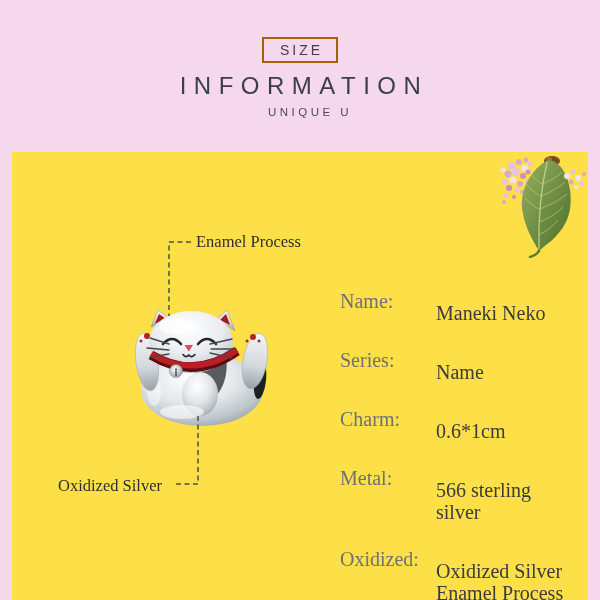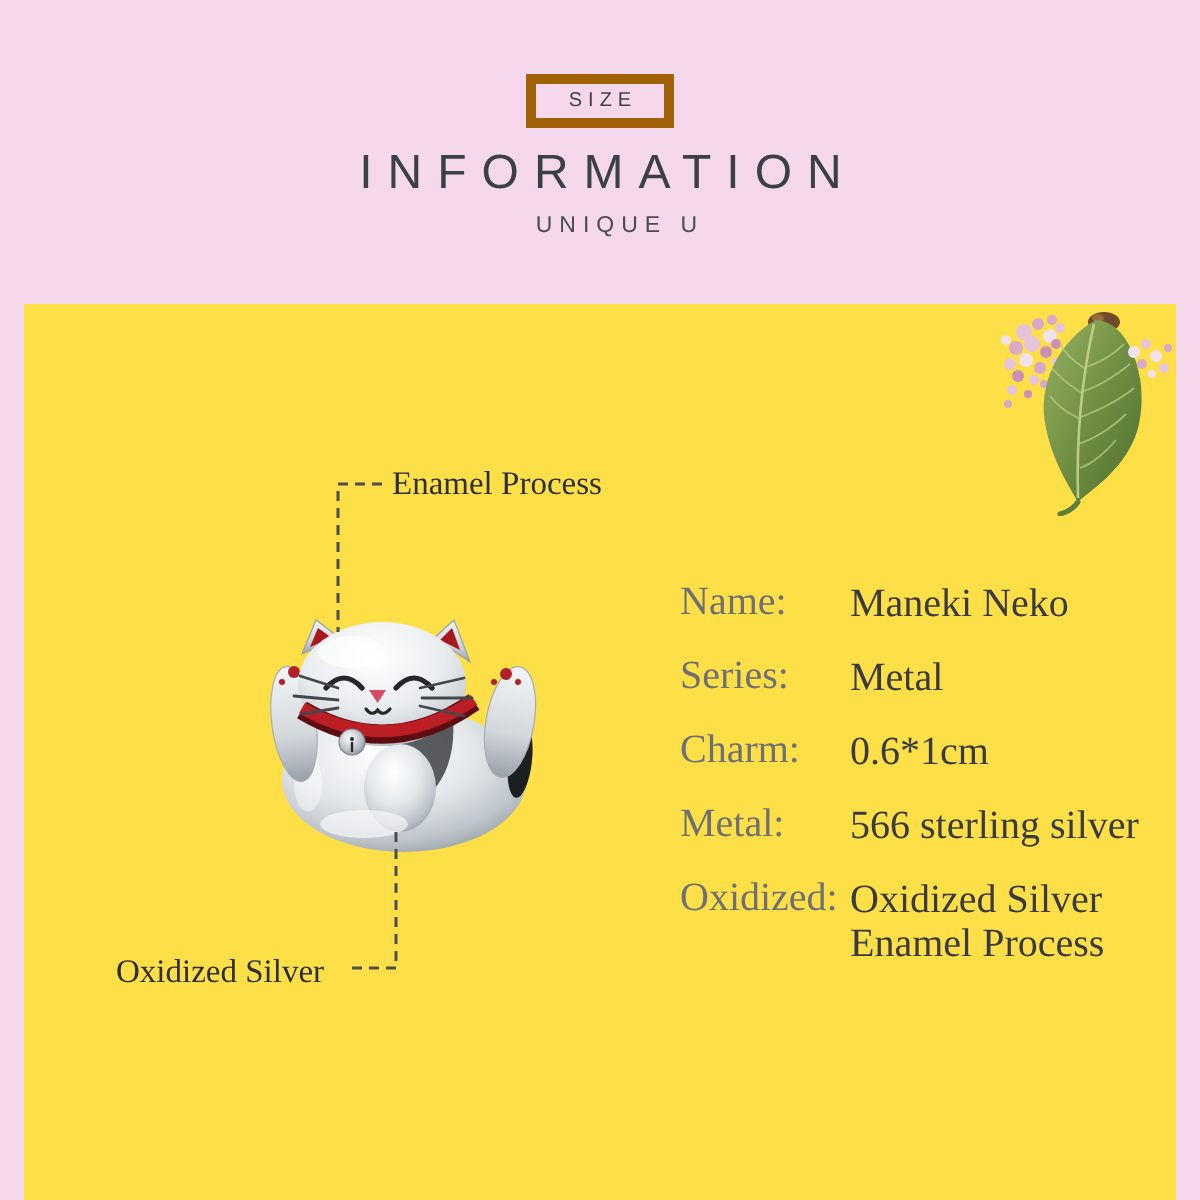--- a/index.html
+++ b/index.html
@@ -9,22 +9,22 @@
     font-family:"Liberation Sans", sans-serif;
     overflow:hidden;
   }
   .page{position:relative;width:600px;height:600px;}
 
   
   .header{position:absolute;top:0;left:0;width:600px;text-align:center;}
   .size-badge{
     display:inline-block;margin-top:37px;
     padding:3px 13px 3px 16px;
-    border:5px solid #a16207;
-    font-size:10px;letter-spacing:3px;color:#3f3f47;
+    border:2px solid #a16207;
+    font-size:14px;letter-spacing:3px;color:#3f3f47;
   }
   .page-title{
     margin:9px 0 0;padding-left:8px;
     font-size:24px;font-weight:400;letter-spacing:7.5px;color:#3b4047;
   }
   .page-subtitle{
     margin-top:6px;padding-left:20px;
     font-size:11.5px;letter-spacing:3.5px;color:#4c4c54;
   }
 
@@ -42,21 +42,21 @@
     position:absolute;
     font-size:16.5px;color:#2e2e33;white-space:nowrap;
   }
   .annotation-top{left:184px;top:80px;}
   .annotation-bottom{left:46px;top:324px;}
 
   
   .specs{position:absolute;left:328px;top:138px;margin:0;}
   .spec-row{display:flex;margin-bottom:13px;font-size:20px;line-height:22px;}
   .spec-label{width:84px;flex:0 0 84px;color:#707074;margin:0;font-weight:400;}
-  .spec-value{color:#3a3a3f;margin:1px;white-space:pre-line;}
+  .spec-value{color:#3a3a3f;margin:12px;white-space:pre-line;}
 </style>
 </head>
 <body>
 
 <div class="page">
 
   <div class="header">
     <div class="size-badge">SIZE</div>
     <h1 class="page-title">INFORMATION</h1>
     <div class="page-subtitle">UNIQUE U</div>
@@ -229,21 +229,21 @@
     <div class="annotation annotation-top">Enamel Process</div>
     <div class="annotation annotation-bottom">Oxidized Silver</div>
 
     <div class="specs">
       <div class="spec-row">
         <span class="spec-label">Name:</span>
         <span class="spec-value">Maneki Neko</span>
       </div>
       <div class="spec-row">
         <span class="spec-label">Series:</span>
-        <span class="spec-value">Metal</span>
+        <span class="spec-value">Name</span>
       </div>
       <div class="spec-row">
         <span class="spec-label">Charm:</span>
         <span class="spec-value">0.6*1cm</span>
       </div>
       <div class="spec-row">
         <span class="spec-label">Metal:</span>
         <span class="spec-value">566 sterling silver</span>
       </div>
       <div class="spec-row">

